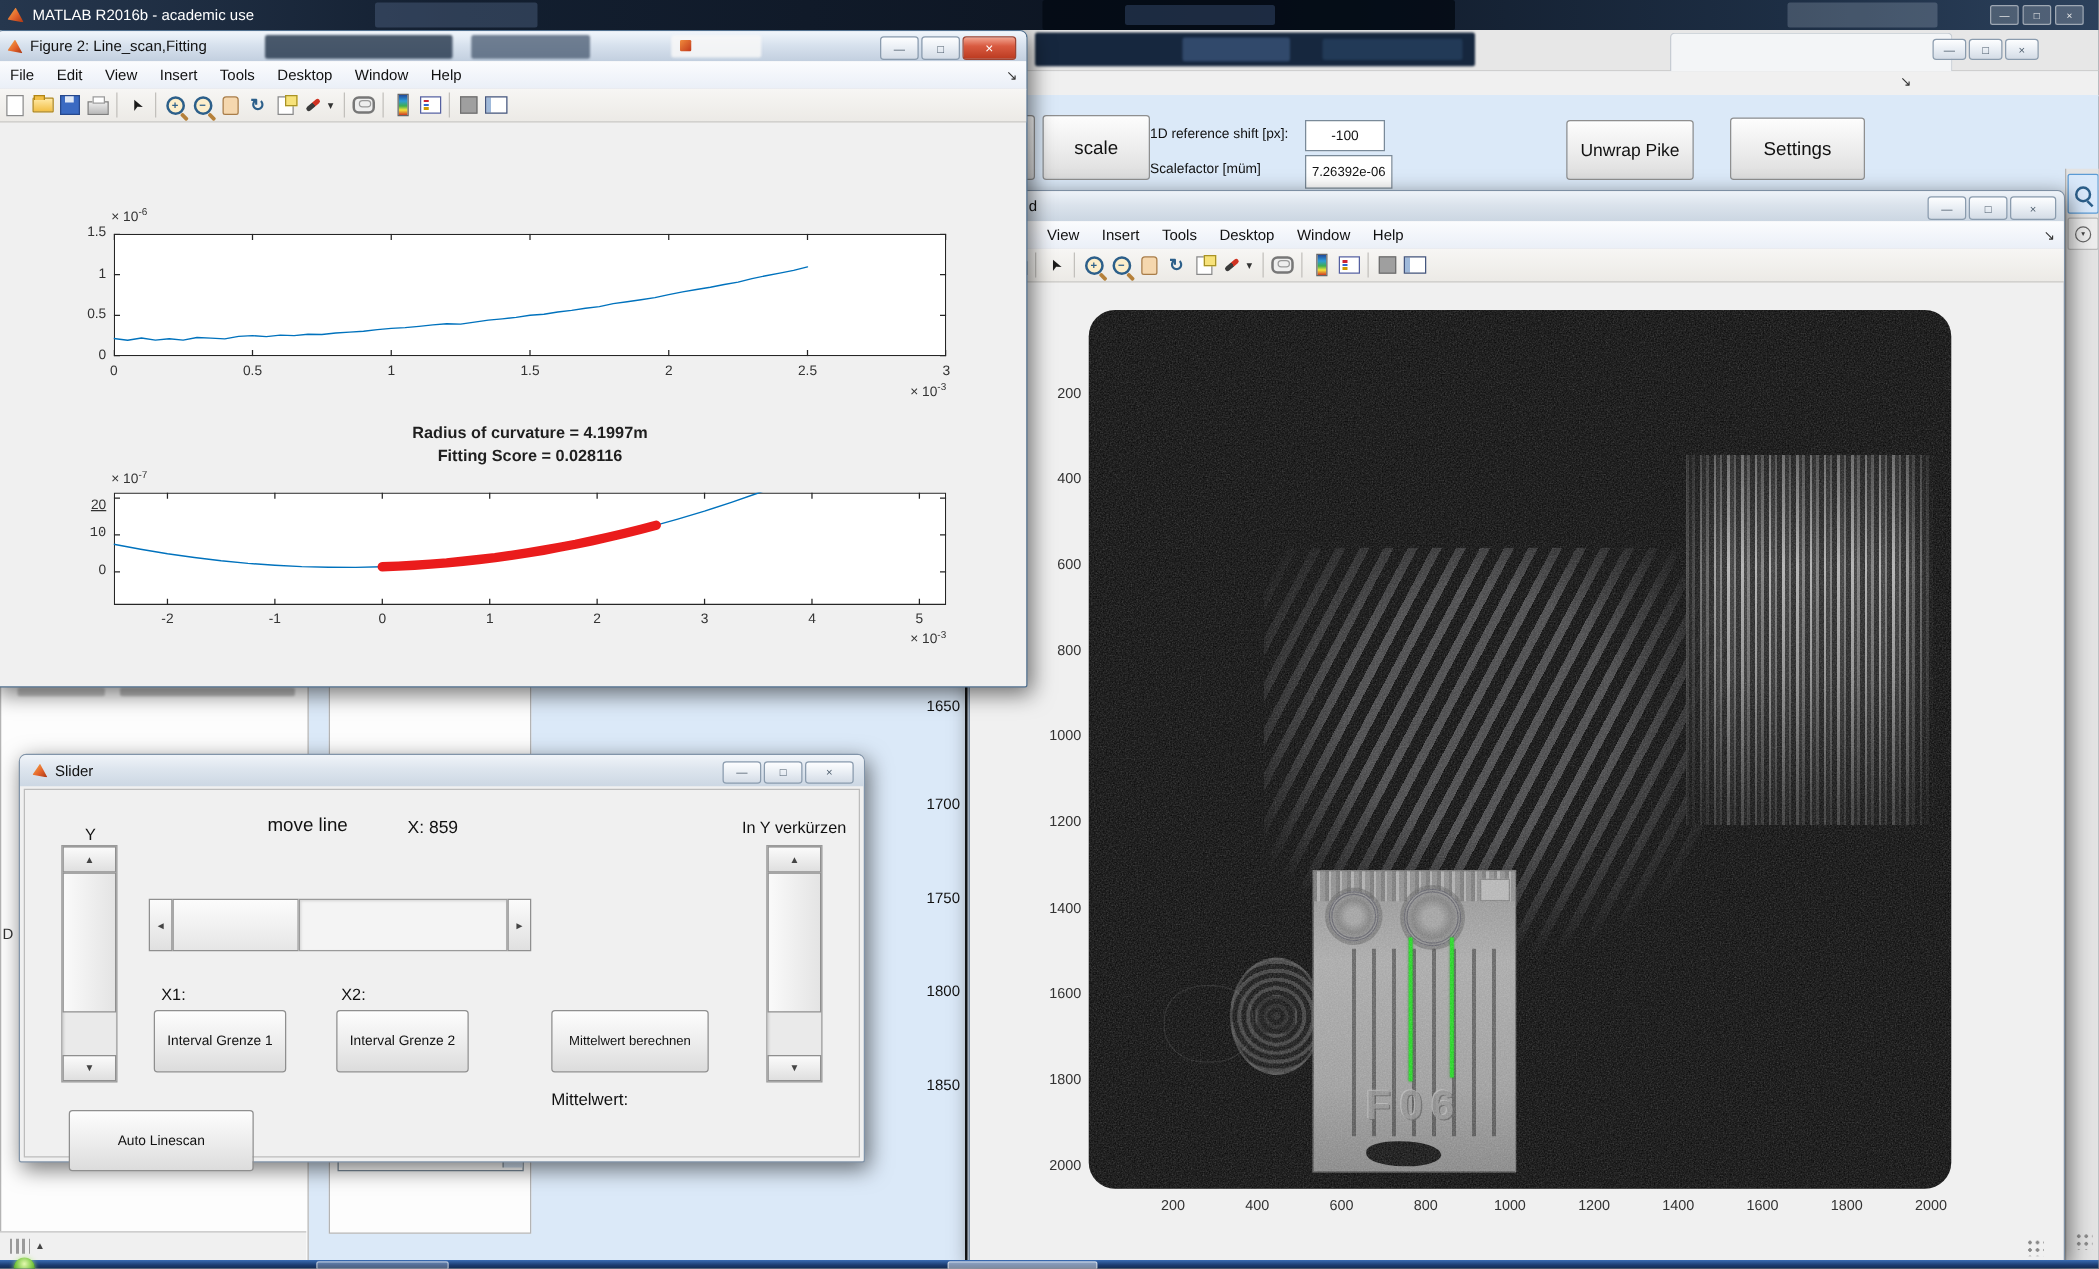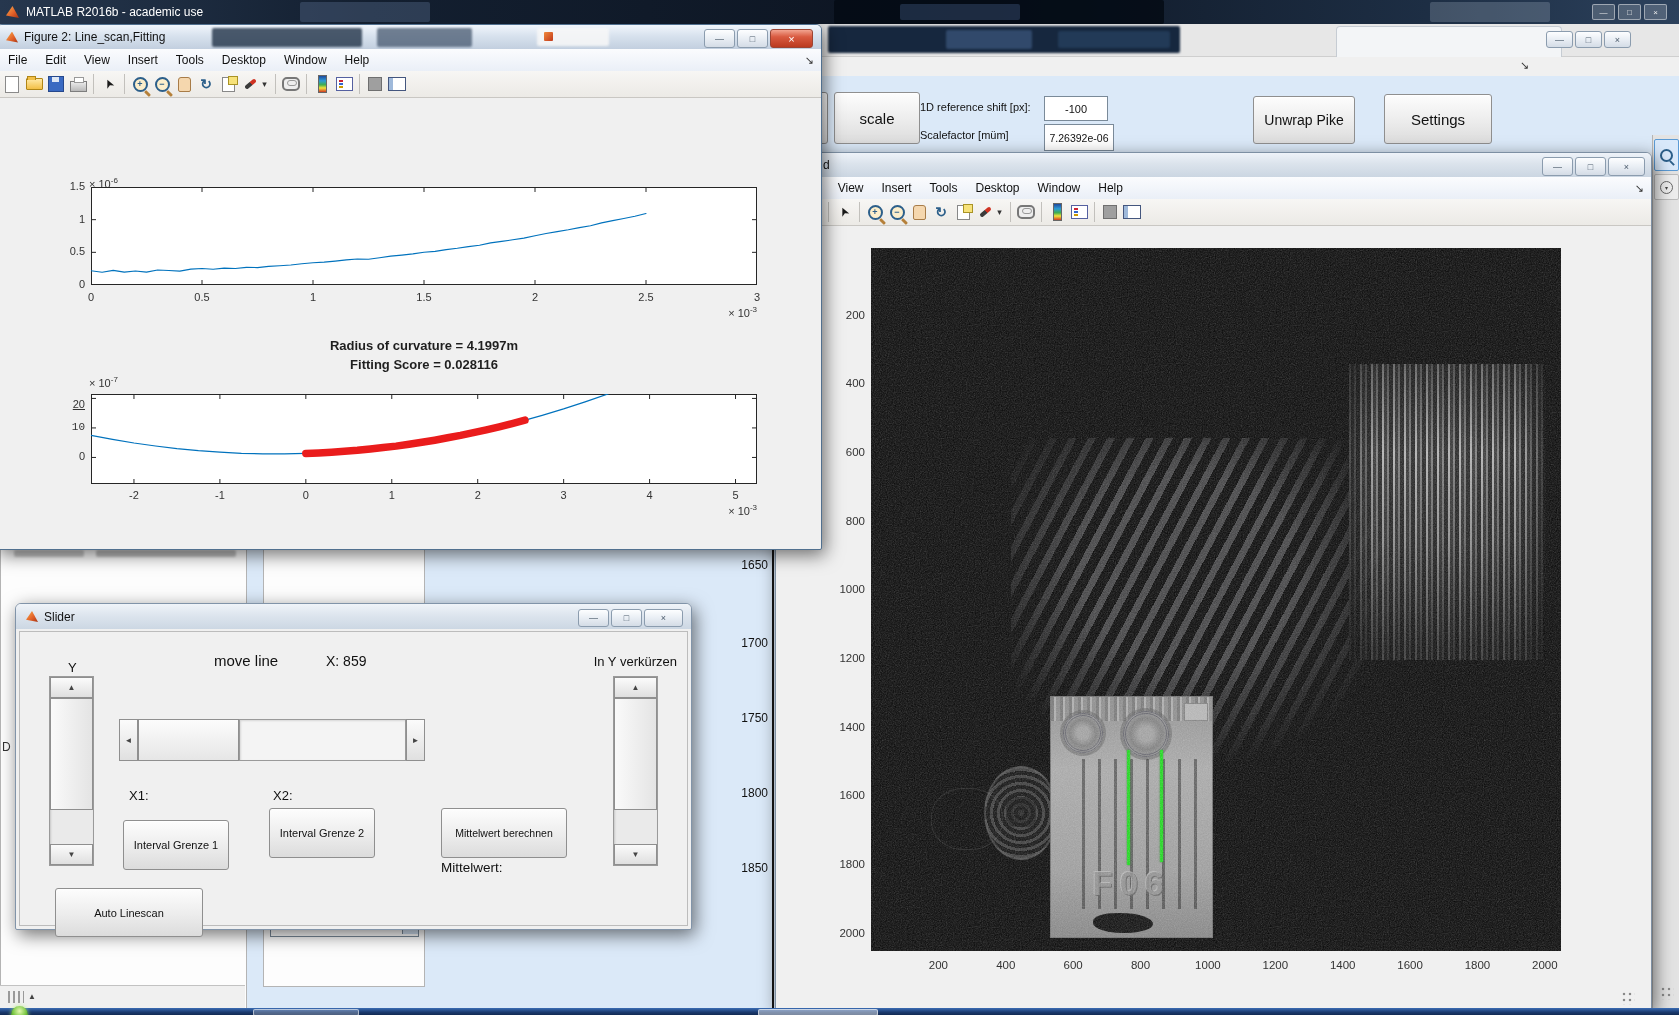--- a/index.html
+++ b/index.html
@@ -286,21 +286,21 @@
         </div>
         <div class="tsep"></div>
         <div class="ti">
           <span class="g-grayb"></span>
         </div>
         <div class="ti">
           <span class="g-winb"></span>
         </div>
       </div>
 
-    <div class="abs imgaxes" style="left:95px;top:95px;width:690px;height:703px;">
+    <div class="abs imgaxes" style="left:95px;top:95px;width:690px;height:703px;border-radius:21px;">
       <div class="fringes" style="left:140px;top:190px;width:390px;height:330px;"></div>
       <div class="curtain" style="left:478px;top:116px;width:197px;height:296px;"></div>
       <div class="seal" style="left:113px;top:518px;width:70px;height:90px;"></div>
       <div class="ovalghost" style="left:60px;top:540px;width:70px;height:60px;"></div>
       <div class="chip" style="left:179px;top:448px;width:161px;height:240px;">
         <div class="band"></div>
         <div class="pad" style="left:12px;top:16px;width:34px;height:34px;"></div>
         <div class="pad" style="left:72px;top:14px;width:40px;height:40px;"></div>
         <div class="abs" style="right:4px;top:6px;width:22px;height:16px;background:#b2b2b2;border:1px solid #7d7d7d;"></div>
         <div class="traces" style="left:18px;top:62px;width:128px;height:150px;"></div>
@@ -429,21 +429,21 @@
         </div>
         <div class="tsep"></div>
         <div class="ti">
           <span class="g-grayb"></span>
         </div>
         <div class="ti">
           <span class="g-winb"></span>
         </div>
       </div>
 
-    <span class="expl" style="left:92px;top:151px;"><span>× 10</span><sup>-6</sup></span>
+    <span class="expl" style="left:92px;top:140px;"><span>× 10</span><sup>-6</sup></span>
     <svg id="svg-line_scan" class="abs axes" style="left:94px;top:162px;" width="666" height="98">
         <rect x="0.5" y="0.5" width="665" height="97" fill="#fff" stroke="#262626"></rect>
         <line x1="0" y1="98" x2="0" y2="93" stroke="#262626" stroke-width="1"></line>
         <line x1="0" y1="0" x2="0" y2="5" stroke="#262626" stroke-width="1"></line>
         <line x1="111" y1="98" x2="111" y2="93" stroke="#262626" stroke-width="1"></line>
         <line x1="111" y1="0" x2="111" y2="5" stroke="#262626" stroke-width="1"></line>
         <line x1="222" y1="98" x2="222" y2="93" stroke="#262626" stroke-width="1"></line>
         <line x1="222" y1="0" x2="222" y2="5" stroke="#262626" stroke-width="1"></line>
         <line x1="333" y1="98" x2="333" y2="93" stroke="#262626" stroke-width="1"></line>
         <line x1="333" y1="0" x2="333" y2="5" stroke="#262626" stroke-width="1"></line>
@@ -568,25 +568,25 @@
         <div class="sbtn" style="top:0;">
             <span>▲</span>
           </div>
         <div class="sthumb" style="top:21px;height:110px;"></div>
         <div class="sbtn" style="bottom:0;">
             <span>▼</span>
           </div>
       </div>
 
       <span class="lbl" style="left:109px;top:156px;font-size:13px;">X1:</span>
-      <div class="btn" style="left:103px;top:176px;width:104px;height:48px;font-size:11px;margin-top:12px;">Interval Grenze 1</div>
+      <div class="btn" style="left:103px;top:176px;width:104px;height:48px;font-size:11px;">Interval Grenze 1</div>
       <span class="lbl" style="left:253px;top:156px;font-size:13px;">X2:</span>
       <div class="btn" style="left:249px;top:176px;width:104px;height:48px;font-size:11px;">Interval Grenze 2</div>
       <div class="btn" style="left:421px;top:176px;width:124px;height:48px;font-size:10.5px;">Mittelwert berechnen</div>
-      <span class="lbl" style="left:421px;top:228px;font-size:13.5px;">Mittelwert:</span>
+      <span class="lbl" style="left:421px;top:240px;font-size:13.5px;">Mittelwert:</span>
       <div class="btn" style="left:35px;top:256px;width:146px;height:47px;font-size:11px;">Auto Linescan</div>
     </div>
   </div>
 
   <div class="abs topbar">
     <span class="mlogo"></span>
     <span>MATLAB R2016b - academic use</span>
     <div class="topfrag" style="left:300px;top:2px;width:130px;height:20px;background:rgba(80,100,130,.45);"></div>
     <div class="topfrag" style="left:834px;top:0;width:330px;height:24px;background:rgba(4,10,20,.85);"></div>
     <div class="topfrag" style="left:900px;top:4px;width:120px;height:16px;background:rgba(45,65,95,.6);"></div>

